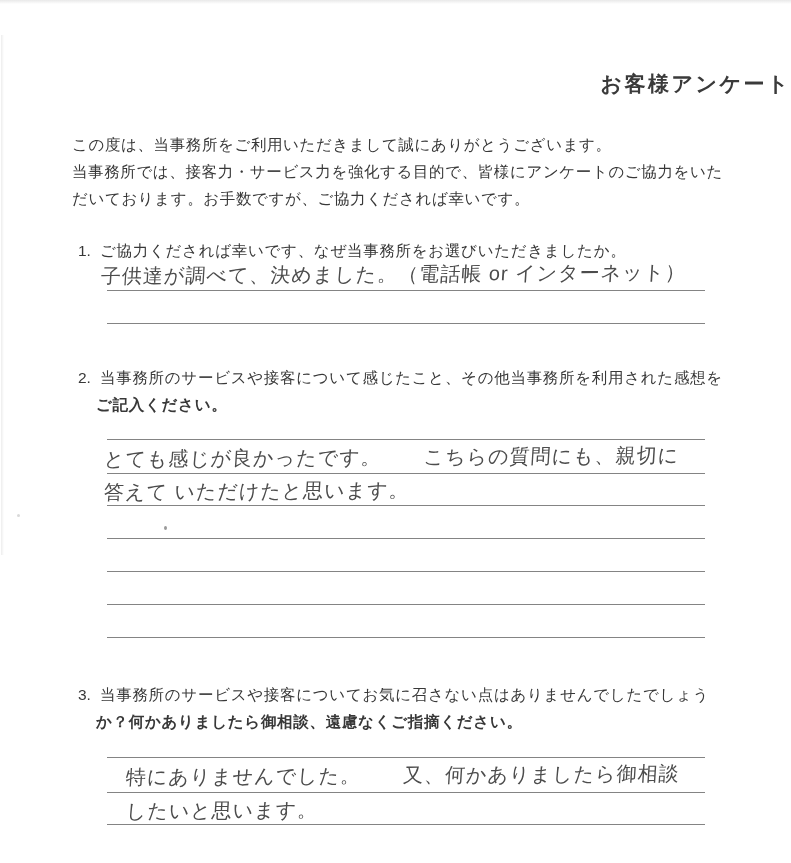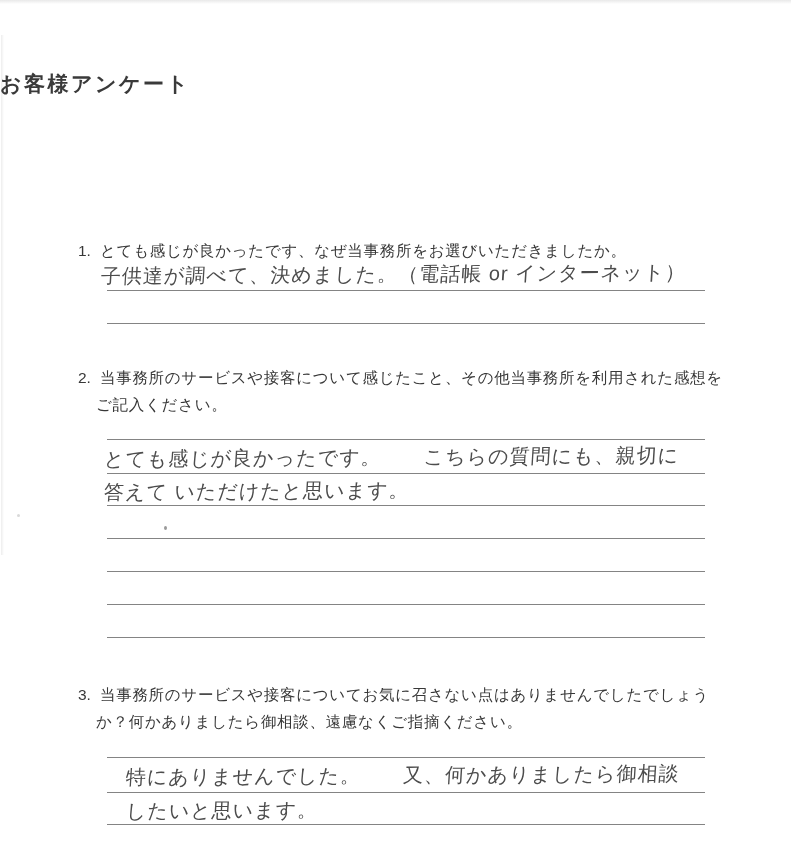--- a/index.html
+++ b/index.html
@@ -30,21 +30,21 @@
     background: #9a9a9a; border-radius: 50%;
   }
   .scan-dot-2 {
     position: absolute; left: 17px; top: 514px; width: 3px; height: 3px;
     background: #d9d9d9; border-radius: 50%;
   }
 
   .title {
     position: absolute;
     top: 70px; left: 0; width: 100%;
-    text-align: left;
+    text-align: right;
     font-size: 21px;
     font-weight: 600;
     letter-spacing: 2.5px;
     color: #3a3a3a;
   }
 
   .intro {
     position: absolute;
     top: 131px; left: 72px; width: 680px;
     font-size: 15.5px;
@@ -60,21 +60,21 @@
     line-height: 27px;
     letter-spacing: 0.7px;
     color: #383838;
   }
   .q-first { display: flex; }
   .q-num {
     flex: 0 0 auto;
     width: 22px;
     letter-spacing: 0;
   }
-  .q-cont { padding-left: 18px; }
+  .q-cont { padding-left: 18px; font-weight: bold; }
 
   .rule {
     position: absolute;
     left: 107px;
     width: 598px;
     height: 0;
     border-top: 1.5px solid #848484;
   }
 
   .hw {
@@ -92,25 +92,30 @@
 
 <div class="page">
 
   <div class="scan-top-edge"></div>
   <div class="scan-left-edge"></div>
   <div class="scan-dot-1"></div>
   <div class="scan-dot-2"></div>
 
   <div class="title">お客様アンケート</div>
 
+  <div class="intro">
+    <div>この度は、当事務所をご利用いただきまして誠にありがとうございます。</div>
+    <div>当事務所では、接客力・サービス力を強化する目的で、皆様にアンケートのご協力をいた</div>
+    <div>だいております。お手数ですが、ご協力くだされば幸いです。</div>
+  </div>
 
   <div class="question" style="top:237px;">
     <div class="q-first">
       <span class="q-num">1.</span>
-      <span>とても感じが良かったです、なぜ当事務所をお選びいただきましたか。</span>
+      <span>ご協力くだされば幸いです、なぜ当事務所をお選びいただきましたか。</span>
     </div>
   </div>
   <div class="rule" style="top:290px;"></div>
   <div class="rule" style="top:323px;"></div>
   <div class="hw" style="left:100px; top:263px;">子供達が調べて、決めました。（電話帳 or インターネット）</div>
 
   <div class="question" style="top:364px;">
     <div class="q-first">
       <span class="q-num">2.</span>
       <span>当事務所のサービスや接客について感じたこと、その他当事務所を利用された感想を</span>

